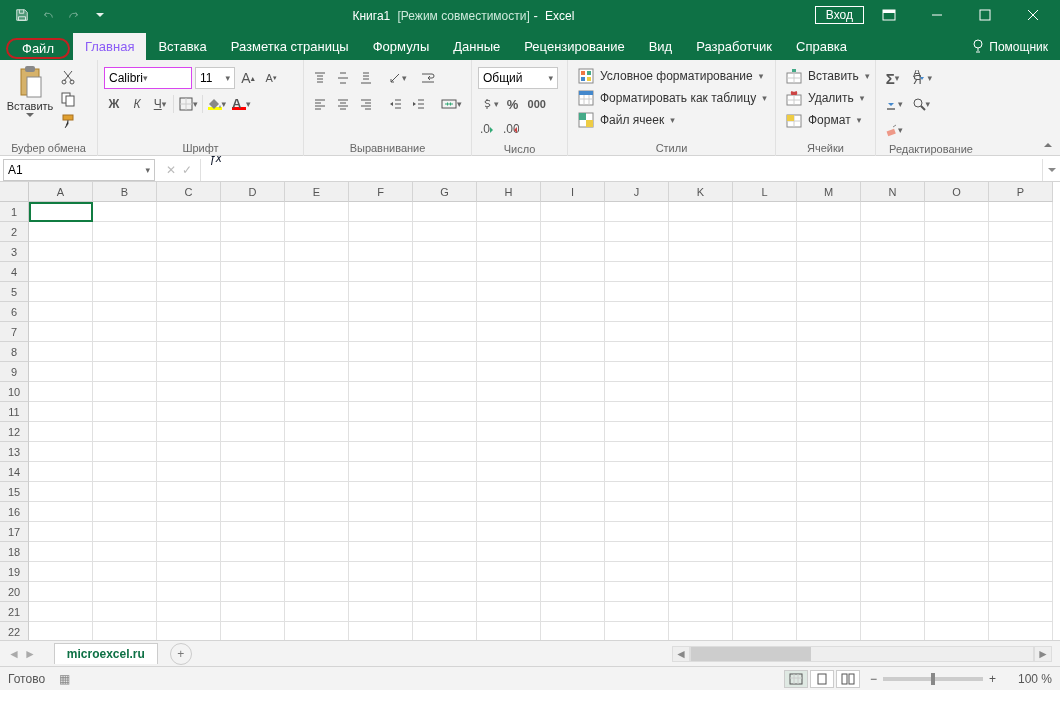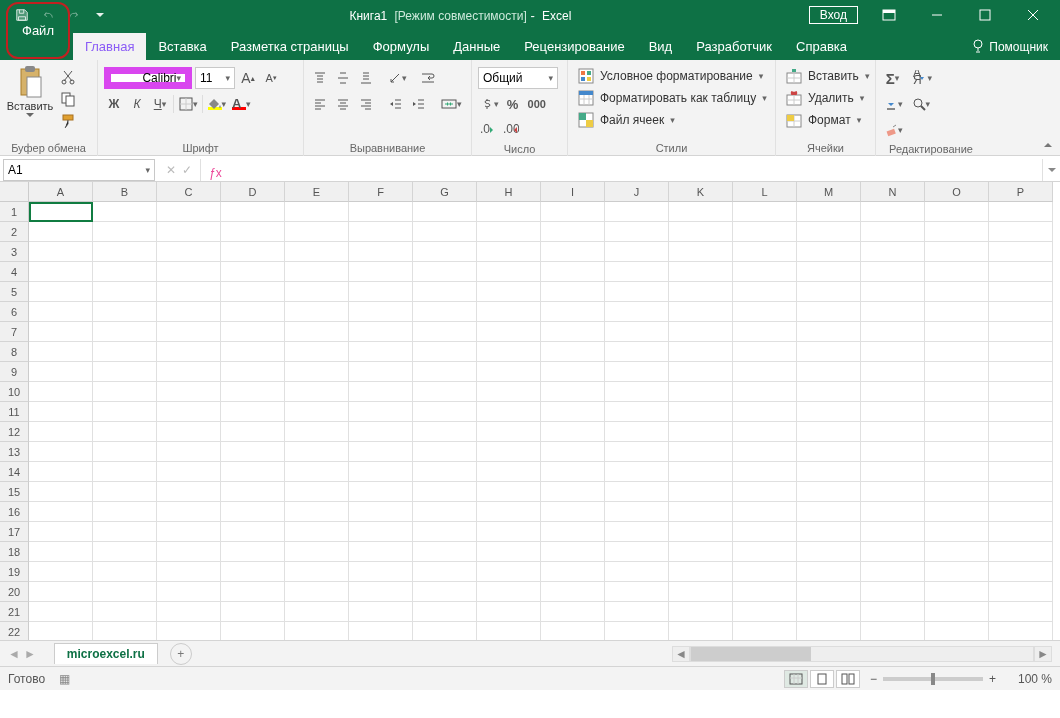--- a/index.html
+++ b/index.html
@@ -5,50 +5,50 @@
 *{box-sizing:border-box;margin:0;padding:0;font-family:"Segoe UI",Tahoma,sans-serif;font-size:12px;user-select:none}
 body{width:1060px;height:718px;background:#fff;overflow:hidden;position:relative}
 .titlebar{height:30px;background:#0e7145;display:flex;align-items:center;color:#fff;padding:0 4px}
 .qat{display:flex;align-items:center;gap:2px;margin-left:6px}
 .qat-btn{width:24px;height:24px;display:flex;align-items:center;justify-content:center;color:#fff;opacity:.9}
 .qat-btn.off{opacity:.45}
 .title-text{flex:1;text-align:center;font-size:13px}
 .title-text .mode{color:#cde9db}
 .winctrl{display:flex;align-items:center;gap:2px}
 .winbtn{width:46px;height:30px;display:flex;align-items:center;justify-content:center;color:#fff}
-.signin{border:1px solid #fff;padding:1px 10px;font-size:12px;margin-right:6px}
+.signin{border:1px solid #fff;padding:1px 10px;font-size:12px;}
 .tabs{height:30px;background:#0e7145;display:flex;align-items:flex-end;color:#fff;padding-left:4px}
 .tab{padding:6px 12px 6px;font-size:13px;cursor:pointer;position:relative}
-.tab.file{border:2.5px solid #c22020;border-radius:12px;padding:19px 14px;margin:1px 3px 1px 2px}
+.tab.file{border:2.5px solid #c22020;border-radius:12px;padding:1px 14px;margin:1px 3px 1px 2px}
 .tab.active{background:#f3f3f3;color:#8b5cf6}
 .tab-spacer{flex:1}
 .tab.light svg{vertical-align:-2px;margin-right:4px}
 .ribbon{height:96px;background:#f3f3f3;border-bottom:1px solid #d4d4d4;display:flex;position:relative}
 .group{border-right:1px solid #e1e1e1;padding:3px 6px 0;display:flex;flex-direction:column;justify-content:space-between;height:96px}
 .group-body{display:flex;gap:4px;align-items:flex-start;flex:1}
 .group-label{text-align:center;color:#666;font-size:11px;padding:2px 0;position:relative}
 .vcol{display:flex;flex-direction:column;gap:2px;align-items:center}
 .bigbtn{display:flex;flex-direction:column;align-items:center;width:48px;padding-top:2px;color:#333}
 .bigbtn span{font-size:11px;margin-top:1px}
 .smicon{width:20px;height:20px;display:flex;align-items:center;justify-content:center;color:#555}
 .row{display:flex;gap:3px;align-items:center}
-.fontname{border:7px solid #d946ef;background:#fff;height:22px;width:88px;padding:0 4px;display:flex;align-items:center;justify-content:flex-end}
+.fontname{border:1px solid #d946ef;background:#fff;height:22px;width:88px;padding:0 4px;display:flex;align-items:center;justify-content:flex-start}
 .fontsize{border:1px solid #c8c8c8;background:#fff;height:22px;width:40px;padding:0 4px;display:flex;align-items:center;justify-content:space-between}
 .dd{font-size:9px;color:#666}
 .btn{height:22px;min-width:20px;display:flex;align-items:center;justify-content:center;color:#555;padding:0 2px}
 .btn.wdd{padding-right:1px}
 .clrbar{height:3px;width:14px;margin-top:-2px}
 .numfmt{border:1px solid #c8c8c8;background:#fff;height:22px;width:80px;display:flex;align-items:center;padding:0 4px;justify-content:space-between}
 .menuitem{display:flex;align-items:center;gap:6px;height:22px;padding:0 4px;color:#333;white-space:nowrap}
 .menuitem svg{flex-shrink:0}
 .collapse-ribbon{position:absolute;right:6px;bottom:4px;color:#777}
 .namebox-row{height:26px;border-bottom:1px solid #d4d4d4;display:flex;align-items:flex-end;background:#fff}
 .namebox{width:152px;height:22px;border:1px solid #c8c8c8;margin:0 3px;display:flex;align-items:center;justify-content:space-between;padding:0 4px}
 .fx-btns{display:flex;gap:6px;padding:0 8px;color:#bbb;border-right:1px solid #e0e0e0;height:22px;align-items:center}
-.fx{color:#ec4899;margin:1px 8px}
+.fx{font-style:italic;color:#0f172a;margin:16px 8px}
 .formula-input{flex:1;height:22px;border:none;outline:none;padding:0 4px}
 .fb-dd{width:18px;text-align:center;color:#888;border-left:1px solid #e0e0e0;height:22px;display:flex;align-items:center;justify-content:center}
 .sheet-area{position:relative;height:458px;background:#fff;overflow:hidden}
 .corner{position:absolute;left:0;top:0;width:29px;height:20px;background:#f0f0f0;border-right:1px solid #ccc;border-bottom:1px solid #ccc}
 .colhdrs{position:absolute;left:29px;top:0;height:20px;display:flex}
 .colhdr{width:64px;height:20px;background:#f0f0f0;border-right:1px solid #d4d4d4;border-bottom:1px solid #ccc;text-align:center;line-height:20px;color:#555;font-size:11px}
 .rowhdrs{position:absolute;left:0;top:20px;width:29px}
 .rowhdr{height:20px;background:#f0f0f0;border-right:1px solid #ccc;border-bottom:1px solid #d4d4d4;text-align:center;line-height:20px;color:#555;font-size:11px}
 .cells{position:absolute;left:29px;top:20px;right:0;bottom:0}
 .cellrow{display:flex;height:20px}

